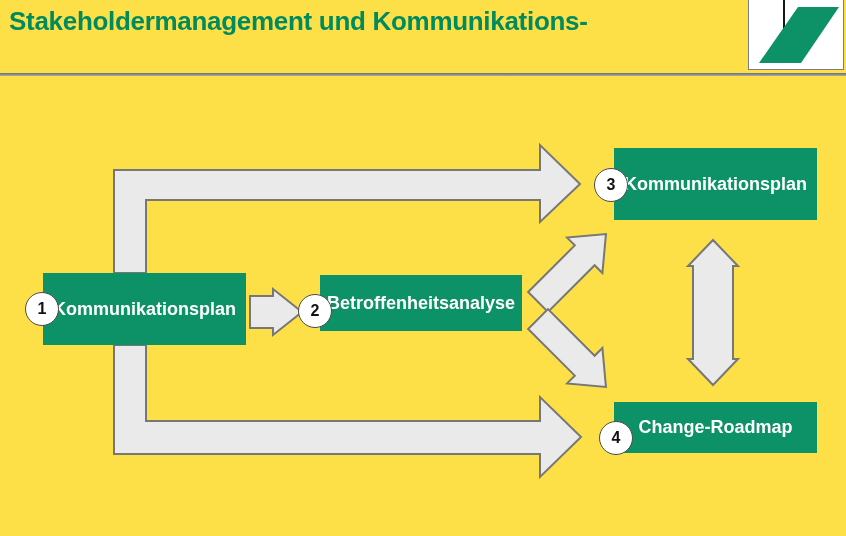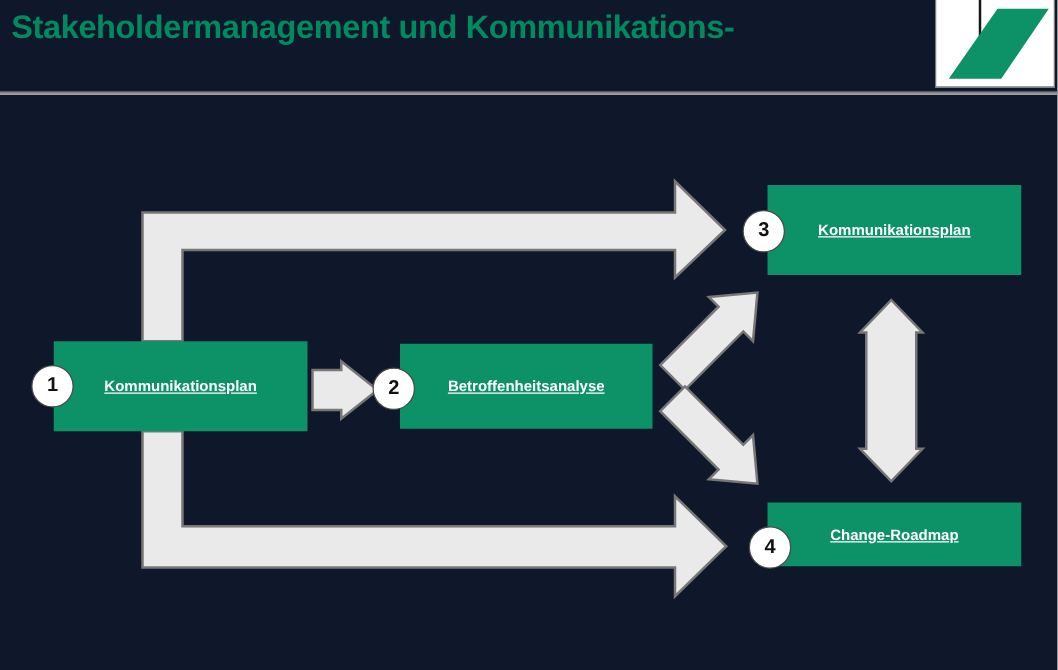--- a/index.html
+++ b/index.html
@@ -5,21 +5,21 @@
   html, body {
     margin: 0;
     padding: 0;
     background: #ffffff;
     font-family: "Liberation Sans", sans-serif;
   }
   .stage {
     position: relative;
     width: 846px;
     height: 536px;
-    background: #0f172a;
+    background: #fde047;
     overflow: hidden;
   }
   
   .title {
     position: absolute;
     left: 9px;
     top: 5px;
     width: 730px;
     font-size: 26px;
     font-weight: bold;
@@ -63,44 +63,43 @@
   .arrows {
     position: absolute;
     left: 0;
     top: 0;
   }
   .node {
     position: absolute;
     background: #0d9167;
     color: #ffffff;
     font-weight: bold;
-    font-size: 12px;
+    font-size: 18px;
     display: flex;
     align-items: center;
     justify-content: center;
     text-align: center;
-    text-decoration: underline;
   }
   .step-circle {
     position: absolute;
     width: 34px;
     height: 34px;
     border-radius: 50%;
     background: #ffffff;
     border: 1.5px solid #4a4a4a;
     box-sizing: border-box;
     display: flex;
     align-items: center;
     justify-content: center;
     font-weight: bold;
     font-size: 16px;
     color: #111111;
   }
   #box-1 { left: 43px;  top: 273px; width: 203px; height: 72px; }
-  #box-2 { left: 320px; top: 275px; width: 202px; height: 68px; }
+  #box-2 { left: 320px; top: 275px; width: 202px; height: 56px; }
   #box-3 { left: 614px; top: 148px; width: 203px; height: 72px; }
   #box-4 { left: 614px; top: 402px; width: 203px; height: 51px; }
   #circle-1 { left: 25px;  top: 292px; }
   #circle-2 { left: 298px; top: 294px; }
   #circle-3 { left: 594px; top: 168px; }
   #circle-4 { left: 599px; top: 421px; }
 </style>
 </head>
 <body>
 

